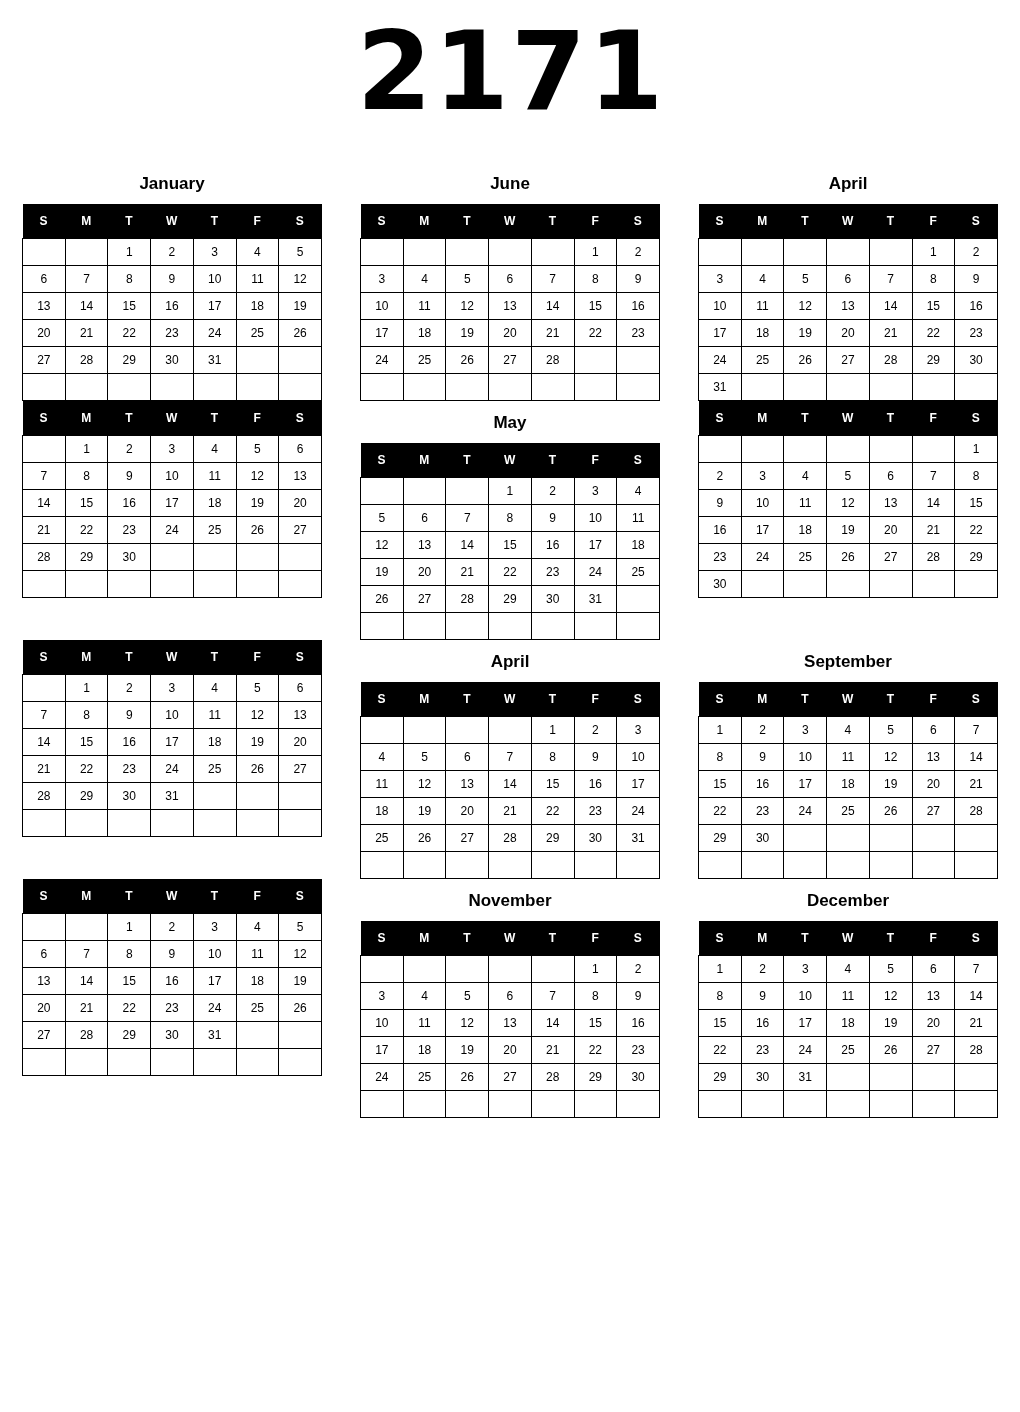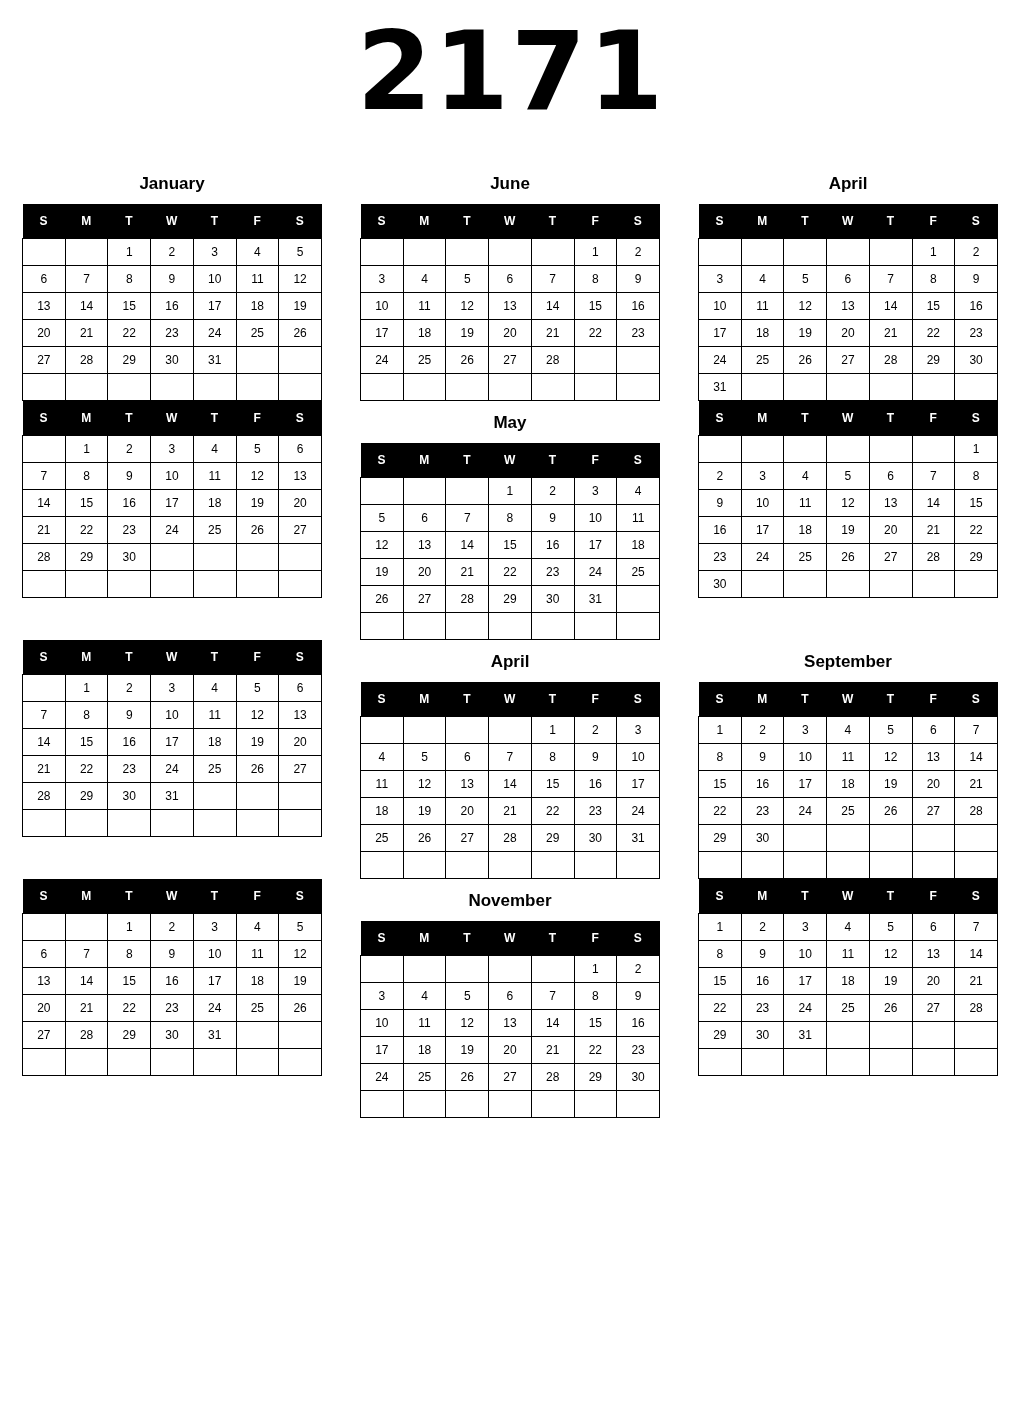--- a/index.html
+++ b/index.html
@@ -866,20 +866,21 @@
               <td></td>
               <td></td>
               <td></td>
               <td></td>
               <td></td>
             </tr>
           </tbody>
         </table>
       </div>
       <div class="month">
+        <div class="month-name">December</div>
         <table class="cal">
           <thead>
             <tr class="hdr-row">
               <th>S</th>
               <th>M</th>
               <th>T</th>
               <th>W</th>
               <th>T</th>
               <th>F</th>
               <th>S</th>

